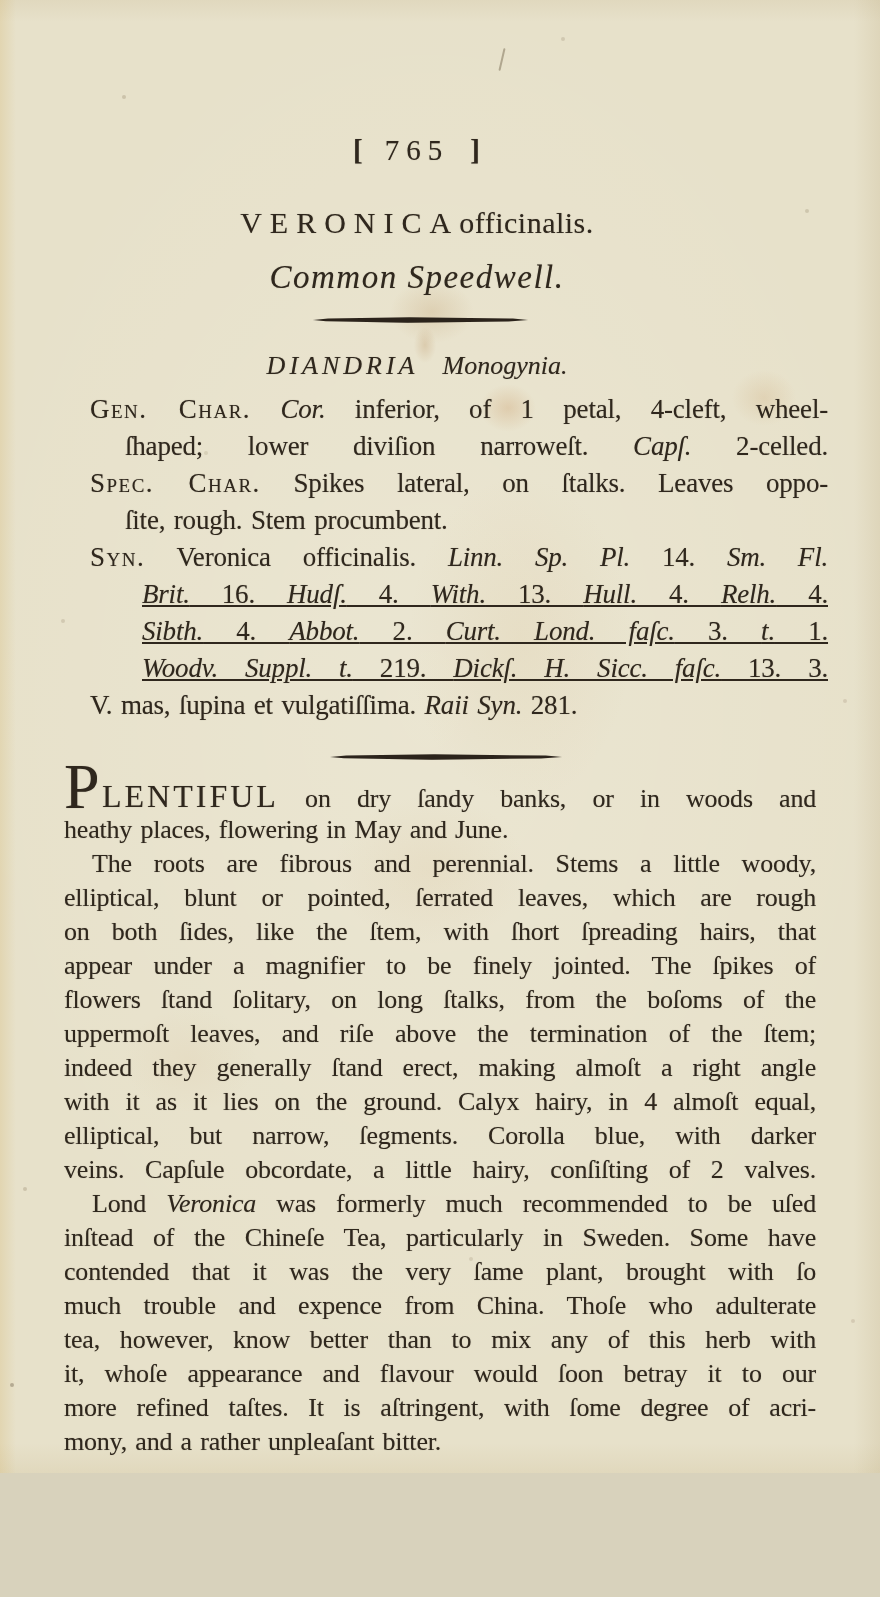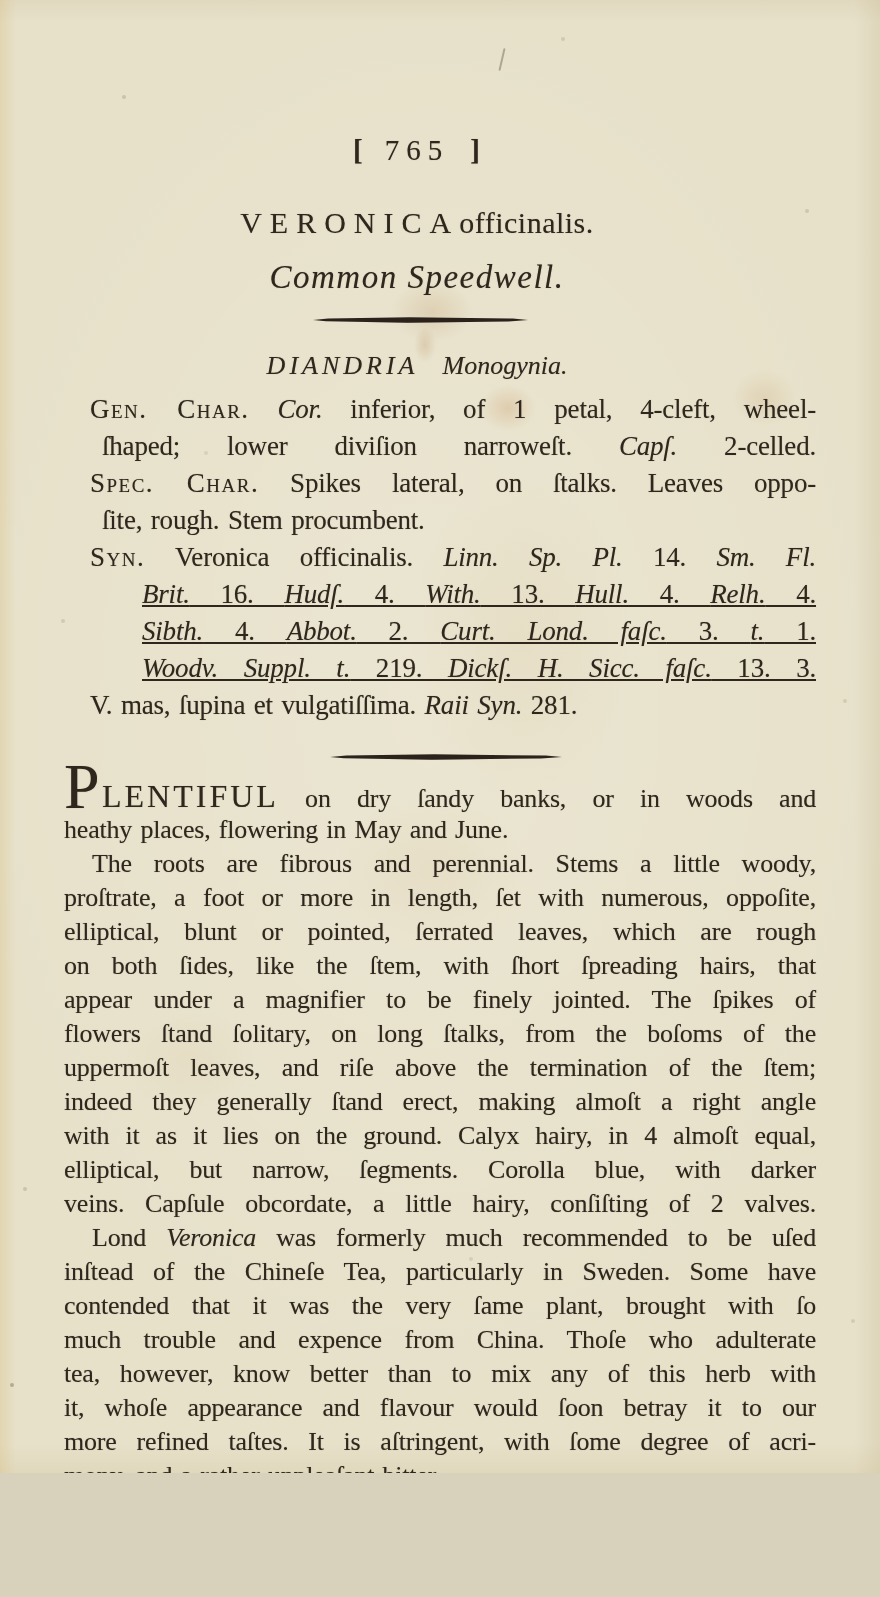--- a/index.html
+++ b/index.html
@@ -70,24 +70,24 @@
   }
   .taxo-class{letter-spacing:4px;}
   .taxo-order{margin-left:24px;text-align:center;}
 
   
   .line{height:37px;line-height:37px;white-space:normal;word-spacing:2px;}
   .line.j{text-align:justify;}
   .line.j::after{content:"";display:inline-block;width:100%;height:0;}
 
   .char-sec{
-    position:absolute;top:391px;left:90px;right:64px;
+    position:absolute;top:391px;left:90px;right:52px;
     font-size:27px;letter-spacing:-0.2px;
   }
-  .char-sec .cont{margin-left:12px;}
+  .char-sec .cont{margin-left:35px;}
   .char-sec .syn{margin-left:52px;text-decoration:underline;}
 
   .body-sec{
     position:absolute;top:779px;left:64px;right:64px;
     font-size:26px;letter-spacing:-0.2px;
   }
   .body-sec .line{height:34px;line-height:34px;}
   .body-sec .ind{text-indent:28px;}
 
   .it{font-style:italic;}
@@ -158,21 +158,20 @@
       <div class="line j syn"><span class="it">Woodv. Suppl. t.</span><span> 219.  </span><span class="it">Dickſ. H. Sicc. faſc.</span><span> 13. 3.</span></div>
       <div class="line"><span>V. mas, ſupina et vulgatiſſima.  </span><span class="it">Raii Syn.</span><span> 281.</span></div>
     </div>
 
   <div class="rule rule2"></div>
 
   <div class="body-sec">
       <div class="line j has-drop"><span class="drop-cap">P</span><span class="caps">LENTIFUL</span><span> on dry ſandy banks, or in woods and</span></div>
       <div class="line"><span>heathy places, flowering in May and June.</span></div>
       <div class="line j ind"><span>The roots are fibrous and perennial.  Stems a little woody,</span></div>
-      <div class="line j"><span>proſtrate, a foot or more in length, ſet with numerous, oppoſite,</span></div>
       <div class="line j"><span>elliptical, blunt or pointed, ſerrated leaves, which are rough</span></div>
       <div class="line j"><span>on both ſides, like the ſtem, with ſhort ſpreading hairs, that</span></div>
       <div class="line j"><span>appear under a magnifier to be finely jointed.  The ſpikes of</span></div>
       <div class="line j"><span>flowers ſtand ſolitary, on long ſtalks, from the boſoms of the</span></div>
       <div class="line j"><span>uppermoſt leaves, and riſe above the termination of the ſtem;</span></div>
       <div class="line j"><span>indeed they generally ſtand erect, making almoſt a right angle</span></div>
       <div class="line j"><span>with it as it lies on the ground.  Calyx hairy, in 4 almoſt equal,</span></div>
       <div class="line j"><span>elliptical, but narrow, ſegments.  Corolla blue, with darker</span></div>
       <div class="line j"><span>veins.  Capſule obcordate, a little hairy, conſiſting of 2 valves.</span></div>
       <div class="line j ind"><span>Lond </span><span class="it">Veronica</span><span> was formerly much recommended to be uſed</span></div>

